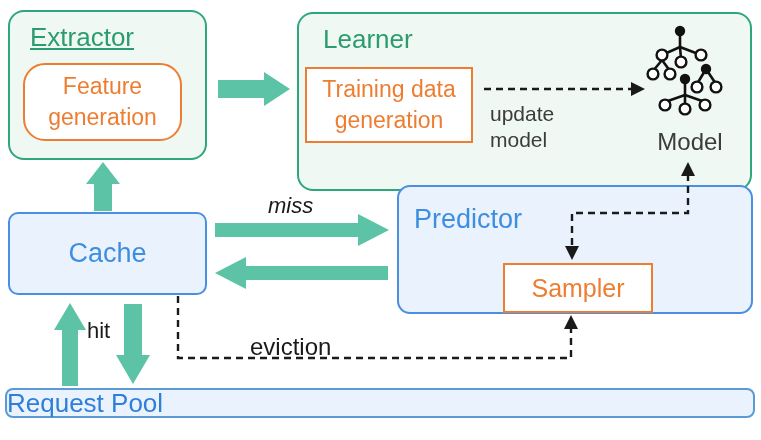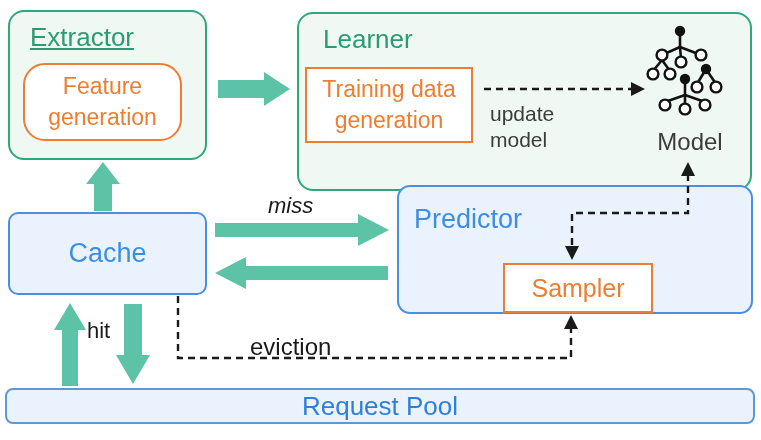--- a/index.html
+++ b/index.html
@@ -83,21 +83,21 @@
     <div class="blue-title" style="font-size:27px;">Cache</div>
   </div>
 
   <div class="box blue-box" style="left:397px;top:185px;width:356px;height:129px;border-radius:13px;">
     <div class="blue-title" style="position:absolute;left:15px;top:17px;font-size:27px;">Predictor</div>
   </div>
   <div class="box orange-box" style="left:503px;top:263px;width:150px;height:50px;">
     <div class="orange-label" style="font-size:25px;">Sampler</div>
   </div>
 
-  <div class="box blue-box" style="left:5px;top:388px;width:750px;height:36px;border:2px solid #5b9bd5;border-radius:8px;display:flex;align-items:center;justify-content:center;">
+  <div class="box blue-box" style="left:5px;top:388px;width:750px;height:30px;border:2px solid #5b9bd5;border-radius:8px;display:flex;align-items:center;">
     <div class="blue-title" style="color:#2f7fd9;">Request Pool</div>
   </div>
 
   <svg id="arrow-layer" width="761" height="440" viewBox="0 0 761 440">
 
     <g fill="#5cc3a7">
       <polygon points="218,80 264,80 264,72 290,89 264,106 264,98 218,98"></polygon>
       <polygon points="94,211 94,184 86,184 103,162 120,184 112,184 112,211"></polygon>
       <polygon points="215,223 358,223 358,214 389,230 358,246 358,237 215,237"></polygon>
       <polygon points="388,266 246,266 246,257 215,273 246,289 246,280 388,280"></polygon>

